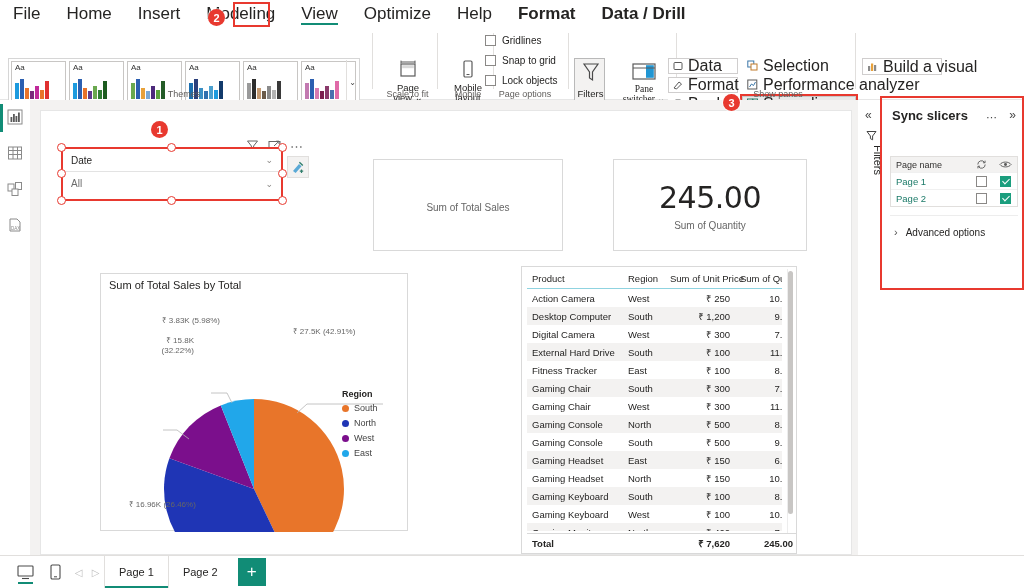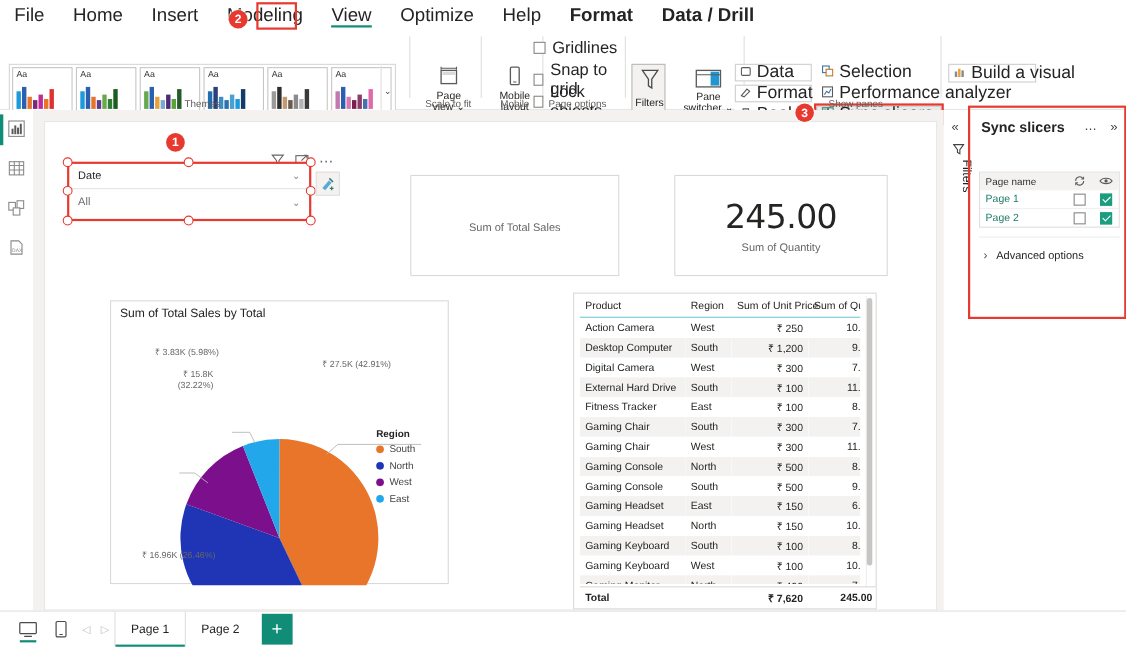--- a/index.html
+++ b/index.html
@@ -47,21 +47,21 @@
                    display:flex; align-items:center; justify-content:center; }
 
   
   .bigbtn { position:absolute; top:29px; width:46px; height:46px;
             display:flex; flex-direction:column; align-items:center; }
   .bigbtn .glyph { height:24px; display:flex; align-items:flex-end; }
   .bigbtn .cap { font-size:9.5px; color:#252423; text-align:center; line-height:10px;
                  margin-top:2px; white-space:nowrap; }
 
   
-  .cbrow { position:absolute; display:flex; align-items:center; gap:6px; font-size:15px;
+  .cbrow { position:absolute; display:flex; align-items:center; gap:6px; font-size:10px;
            color:#252423; }
   .cbox { width:11px; height:11px; border:1px solid #8a8886; background:#fff; }
 
   
   .pbtn { position:absolute; height:16px; display:flex; align-items:center; gap:5px;
           padding:0 6px 0 4px; border:1px solid #d0cece; background:#fff;
           font-size:16px; color:#252423; white-space:nowrap; }
   .pbtn.flat { border-color:transparent; }
   .pbtn-outline { position:absolute; border:2px solid #e8392f; }
 
@@ -344,21 +344,21 @@
 
     <div class="framebtn" style="left:574px; top:30px; width:31px; height:45px;">
       <div style="position:absolute; left:0; top:2px; width:31px; display:flex; justify-content:center;">
         <svg width="20" height="22" viewBox="0 0 20 22">
             <polygon points="3,3 17,3 11.5,11 11.5,19 8.5,17 8.5,11" fill="none" stroke="#4a4a4a" stroke-width="1.2"></polygon>
           </svg>
       </div>
       <div style="position:absolute; bottom:3px; width:31px; text-align:center; font-size:9.5px;">Filters</div>
     </div>
 
-    <div class="bigbtn" style="left:615px; top:30px; width:58px;">
+    <div class="bigbtn" style="left:615px; top:30px; width:58px;font-family:Liberation Serif, serif;">
       <span class="glyph">
         <svg width="26" height="20" viewBox="0 0 26 20">
             <rect x="2" y="2" width="22" height="15" fill="none" stroke="#5a5a5a" stroke-width="1.2"></rect>
             <rect x="15" y="3.2" width="7.8" height="12.6" fill="#2196d3"></rect>
             <line x1="2" y1="6" x2="24" y2="6" stroke="#5a5a5a" stroke-width="1"></line>
           </svg>
       </span>
       <span class="cap"><span>Pane</span><br><span>switcher</span> <span>⌄</span></span>
     </div>
     <div class="sep" style="left:676px;"></div>
@@ -530,21 +530,21 @@
             <path d="M 0 0 L -33.2 -83.6 A 90 90 0 0 1 0 -90 Z" fill="#21a7ea"></path>
           </g>
 
           <path d="M 196 139 L 206 130 L 282 130" stroke="#b5b5b5" stroke-width="0.8" fill="none"></path>
           <path d="M 131 129 L 126 119 L 110 119" stroke="#b5b5b5" stroke-width="0.8" fill="none"></path>
           <path d="M 88 165 L 76 156 L 62 156" stroke="#b5b5b5" stroke-width="0.8" fill="none"></path>
           <path d="M 118 287 L 108 296 L 92 296" stroke="#b5b5b5" stroke-width="0.8" fill="none"></path>
         </svg>
 
         <div class="pielabel" style="left:192px; top:53px;">₹ 27.5K (42.91%)</div>
-        <div class="pielabel" style="left:40px; top:42px;">₹ 3.83K (5.98%)</div>
+        <div class="pielabel" style="left:61px; top:42px;">₹ 3.83K (5.98%)</div>
         <div class="pielabel" style="left:33px; top:62px; text-align:right; width:60px;"><span>₹ 15.8K</span><br><span>(32.22%)</span></div>
         <div class="pielabel" style="left:28px; top:226px;">₹ 16.96K (26.46%)</div>
 
         <div class="legend" style="left:241px; top:115px;">
           <div class="ltitle">Region</div>
           <div class="litem">
               <span class="dot" style="background:#e8752a;"></span>
               <span>South</span>
             </div>
           <div class="litem">

